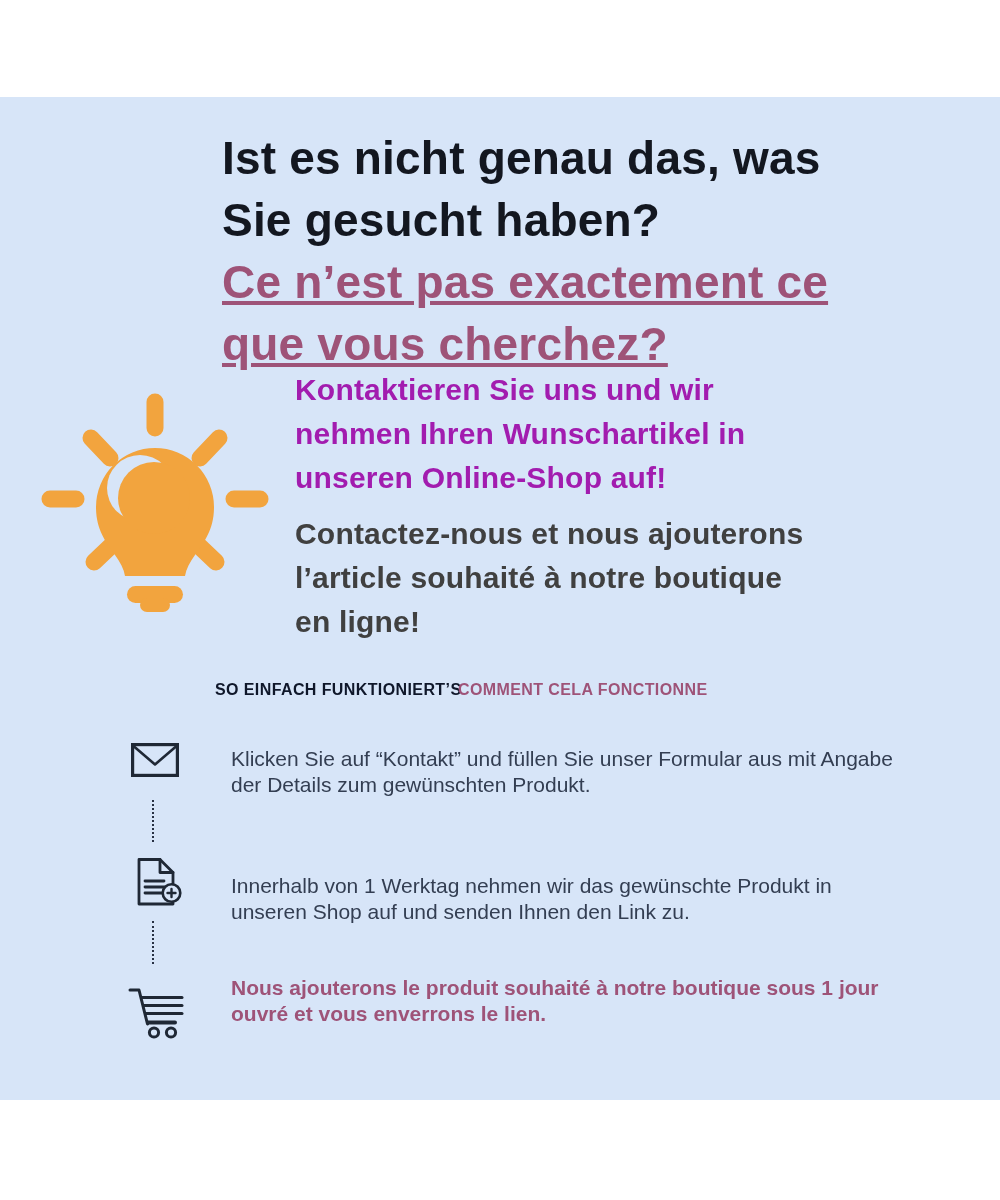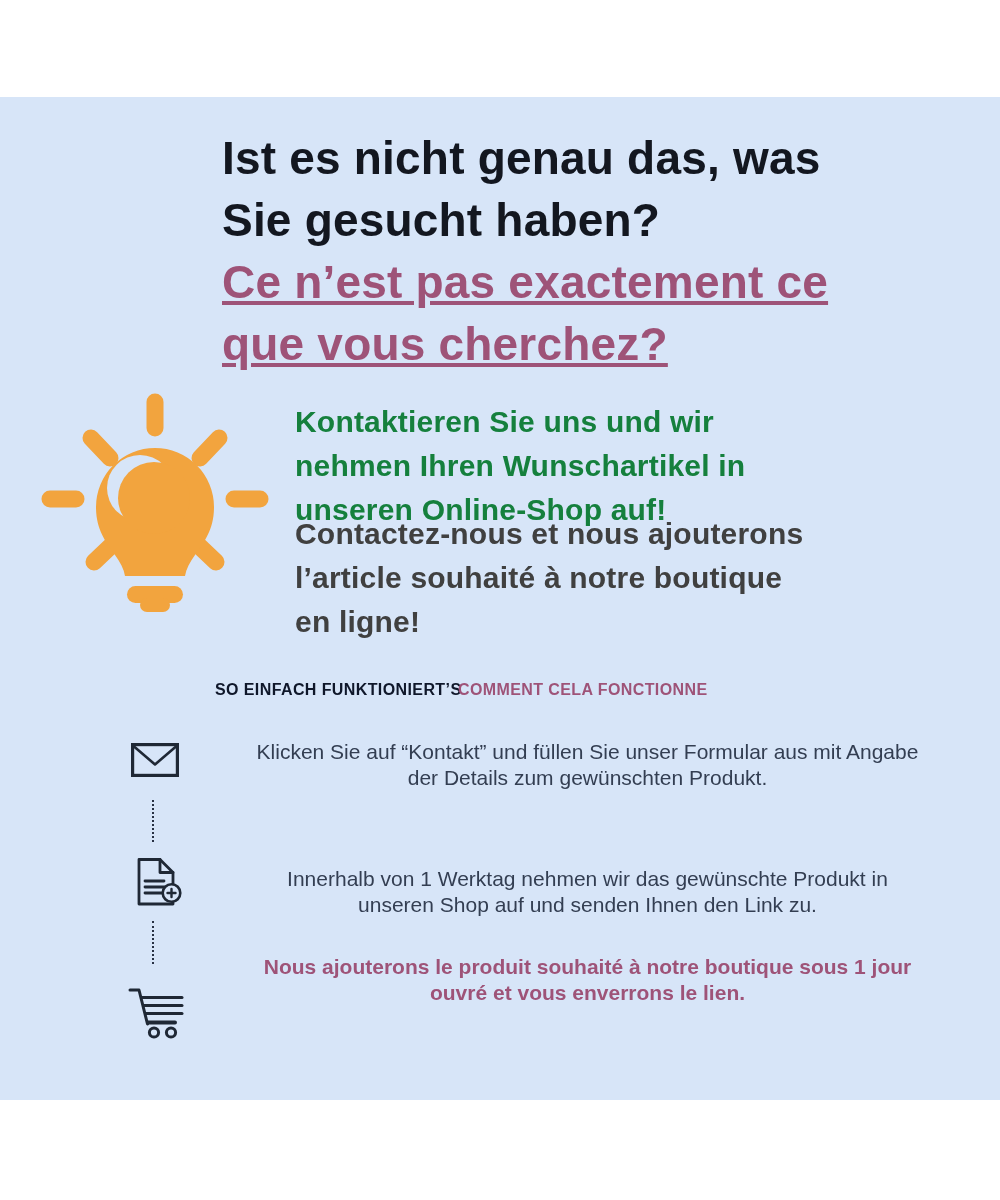--- a/index.html
+++ b/index.html
@@ -8,29 +8,29 @@
     font-family:"Liberation Sans", sans-serif;overflow:hidden;
   }
   .panel{position:absolute;left:0;top:97px;width:1000px;height:1003px;background:#d7e5f8;}
   .abs{position:absolute;white-space:pre-line;}
 
   .headline{font-size:46px;font-weight:700;line-height:62px;letter-spacing:0.2px;}
   .headline.de{left:222px;top:127px;color:#131720;}
   .headline.fr{left:222px;top:251px;color:#9e5378;text-decoration:underline;}
 
   .intro{font-size:30px;font-weight:700;line-height:44px;letter-spacing:0.2px;}
-  .intro.de{left:295px;top:400px;color:#15803d;}
+  .intro.de{left:295px;top:368px;color:#a21caf;}
   .intro.fr{left:295px;top:512px;color:#404040;}
 
   .how-title{font-size:16px;font-weight:700;letter-spacing:0.4px;top:681px;white-space:nowrap;}
   .how-title.de{left:215px;color:#0f172a;}
   .how-title.fr{left:458px;color:#9e5378;}
 
   .step-text{left:215px;width:745px;}
-  .step-text p{margin:9px;font-size:21px;line-height:26px;white-space:pre-line;text-align:center;}
+  .step-text p{margin:16px;font-size:21px;line-height:26px;white-space:pre-line;}
   .step-text .g{color:#333e52;font-weight:400;}
   .step-text .f{color:#9e5378;font-weight:700;}
   #step-1{top:712px;} #step-2{top:839px;} #step-3{top:960px;}
 
   .icon{position:absolute;}
   #bulb{left:38px;top:392px;}
   #envelope{left:131px;top:743px;}
   #document{left:128px;top:855px;}
   #cart{left:124px;top:983px;}
 

